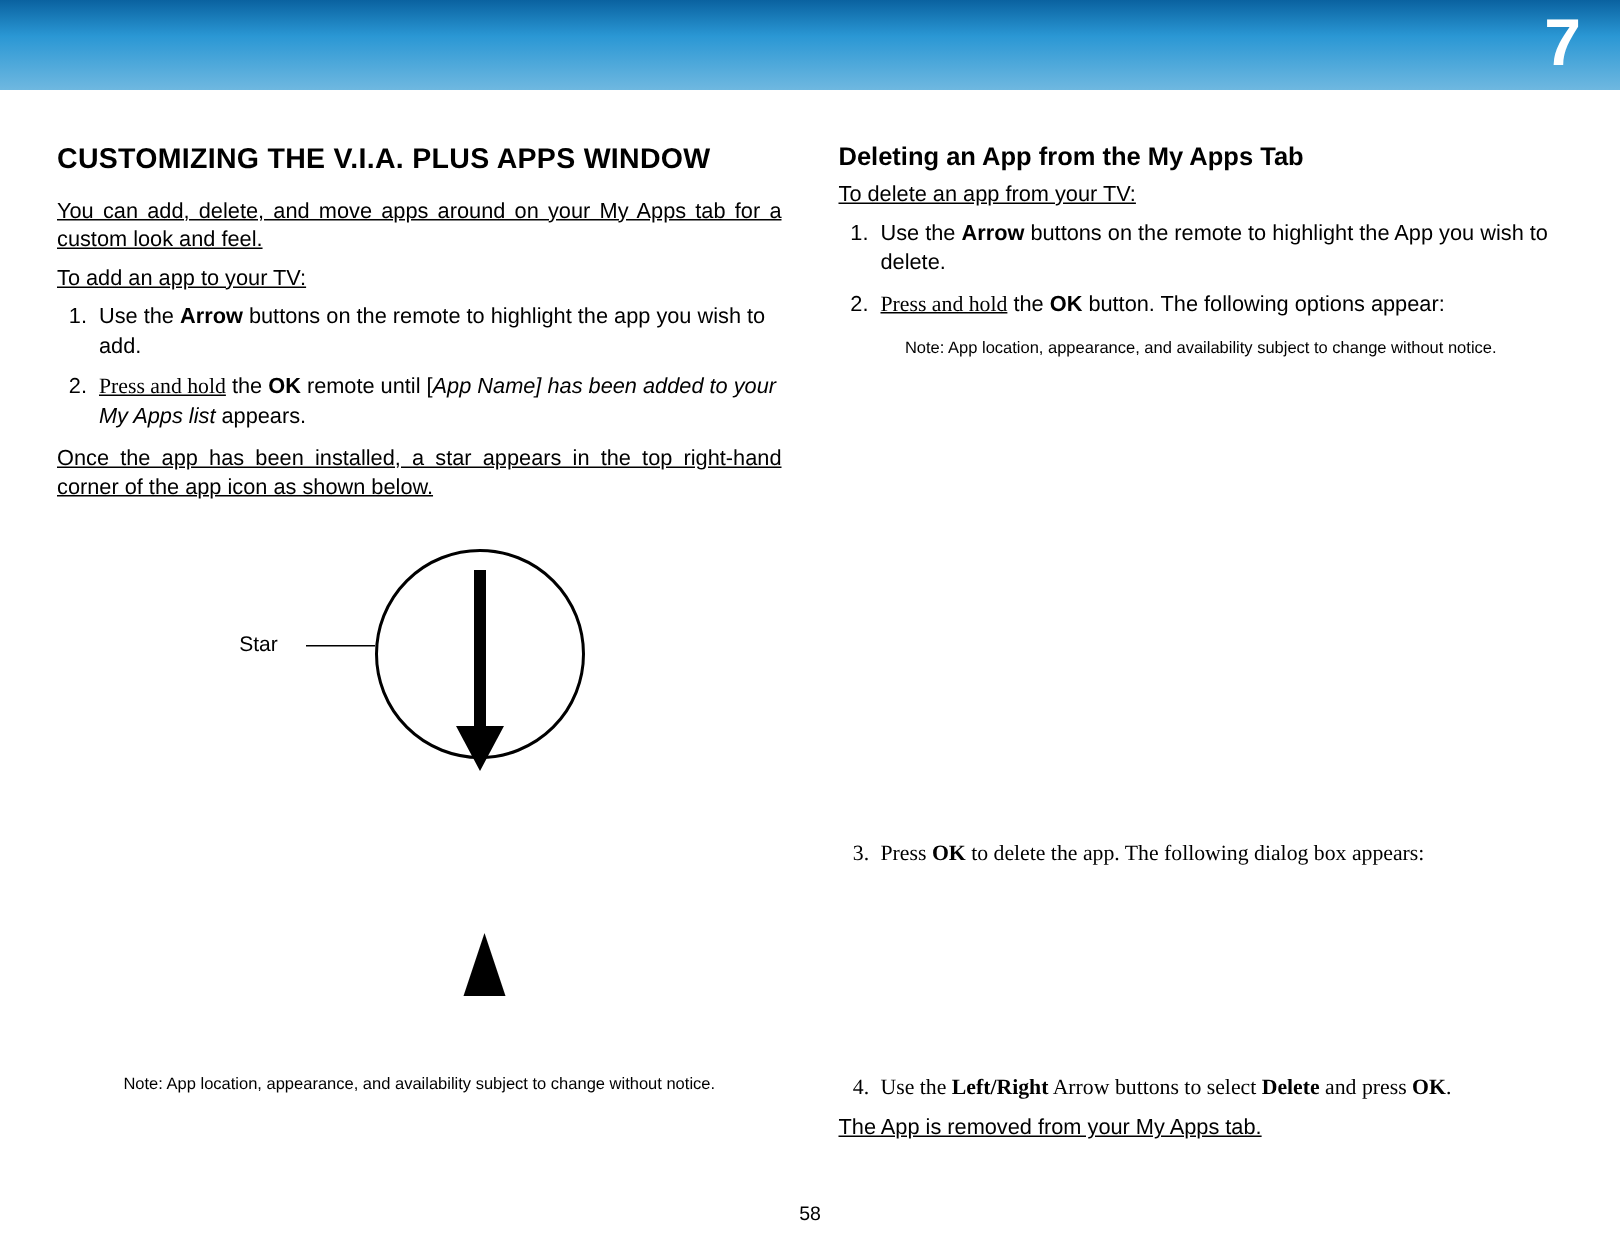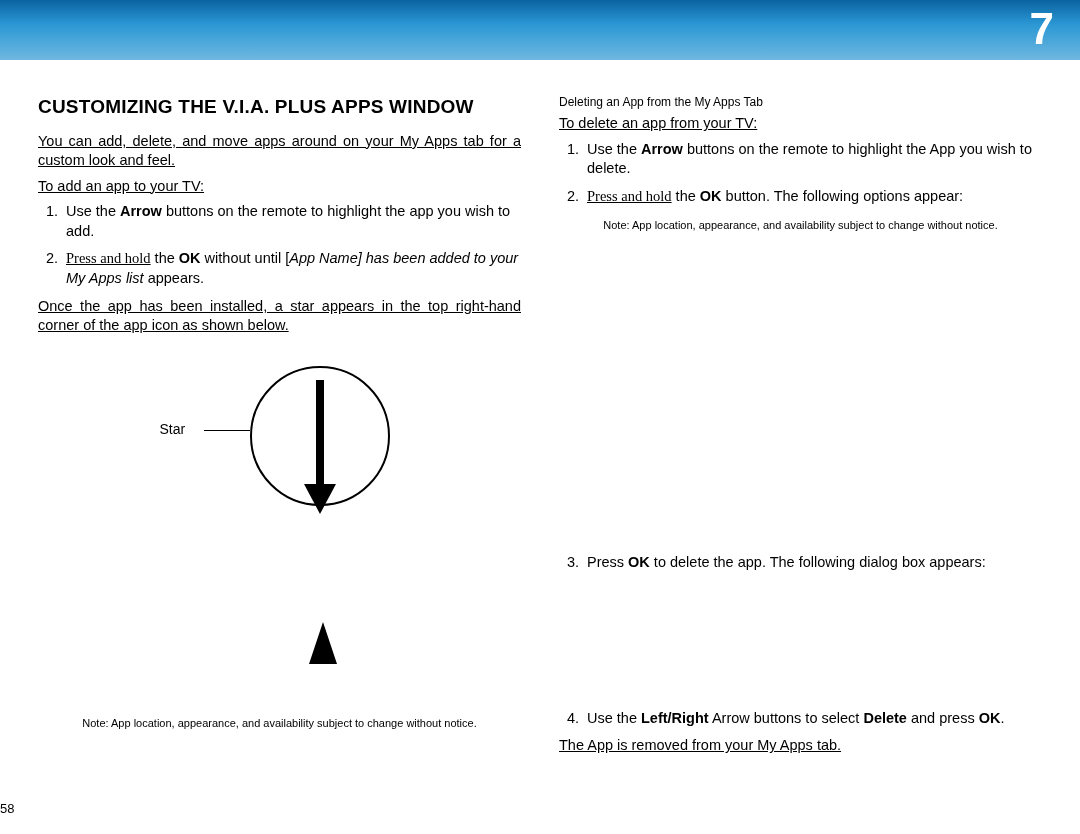--- a/index.html
+++ b/index.html
@@ -35,24 +35,24 @@
     font-size: 14.5px;
     line-height: 1.35;
   }
   h1 {
     font-size: 19px;
     font-weight: 700;
     letter-spacing: 0.2px;
     margin-bottom: 12px;
   }
   .subhead {
-    font-weight: 400;
+    font-weight: 700;
     margin-top: 18px;
     margin-bottom: 4px;
-    font-size: 12px;
+    font-size: 17px;
   }
   .para { margin-bottom: 6px; text-align: justify; text-decoration: underline; }
   ol { list-style: decimal; padding-left: 24px; margin: 0 0 8px 0; }
   ol li { margin-bottom: 8px; padding-left: 4px; }
   .u { text-decoration: underline; font-family: Liberation Serif, serif; }
   .b { font-weight: 700; }
   .i { font-style: italic; }
   .note {
     font-size: 11px;
     text-align: center;
@@ -118,24 +118,25 @@
     top: 266px;
     width: 0; height: 0;
     border-left: 14px solid transparent;
     border-right: 14px solid transparent;
     border-bottom: 42px solid #000;
   }
   .pagefoot {
     position: absolute;
     bottom: 18px;
     width: 100%;
+    text-align: center;
     font-size: 13px;
   }
-  .right-step3 { margin-top: 320px; }
-  .right-step4 { margin-top: 136px; }
+  .right-step3 { margin-top: 320px; font-family: Liberation Serif, serif; }
+  .right-step4 { margin-top: 136px; font-family: Liberation Serif, serif; }
 </style>
 </head>
 <body>
 
 <div class="page">
   <div class="topbar">
     <div class="chapter-num">7</div>
   </div>
 
   <div class="content">
@@ -144,21 +145,21 @@
       <h1>CUSTOMIZING THE V.I.A. PLUS APPS WINDOW</h1>
       <p class="para">You can add, delete, and move apps around on your My Apps tab for a custom look and feel.</p>
 
       <p class="para">To add an app to your TV:</p>
 
       <ol>
         <li>
           <span>Use the </span><span class="b">Arrow</span><span> buttons on the remote to highlight the app you wish to add.</span>
         </li>
         <li>
-          <span class="u">Press and hold</span><span> the </span><span class="b">OK</span><span> without until [</span><span class="i">App Name] has been added to your My Apps list</span><span> appears.</span>
+          <span class="u">Press and hold</span><span> the </span><span class="b">OK</span><span> remote until [</span><span class="i">App Name] has been added to your My Apps list</span><span> appears.</span>
         </li>
       </ol>
 
       <p class="para">Once the app has been installed, a star appears in the top right-hand corner of the app icon as shown below.</p>
 
       <div class="diagram">
         <div class="star-label">Star</div>
         <div class="star-line"></div>
         <div class="circle"></div>
         <div class="arrow-down">

